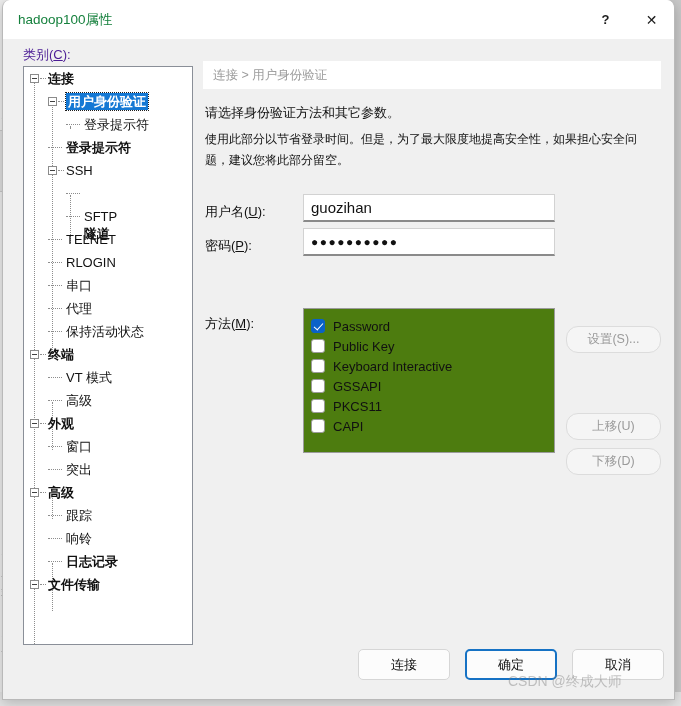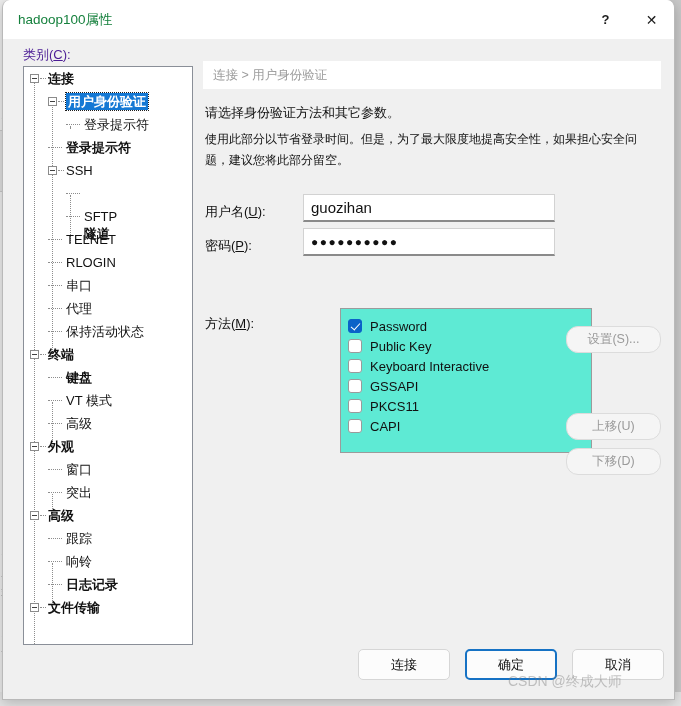--- a/index.html
+++ b/index.html
@@ -273,25 +273,24 @@
     letter-spacing: 1.5px;
     font-size: 12px;
   }
 
   .methods-box {
     position: absolute;
     left: 100px;
     top: 247px;
     width: 252px;
     height: 145px;
-    background: #5eead4;
+    background: #4d7c0f;
     border: 1px solid #9b9b9b;
     box-sizing: border-box;
     padding: 7px 6px 0 7px;
-    margin-left: 37px;
   }
   .method-row {
     height: 20px;
     display: flex;
     align-items: center;
     font-size: 13px;
     color: #111;
   }
   .cbx {
     width: 14px;
@@ -460,24 +459,20 @@
               <span class="lbl" style="left: 42px;">代理</span>
             </div>
             <div class="tree-row" style="height: 23px;">
               <div class="tree-dots-h" style="left: 24px; top: 11px; width: 14px;"></div>
               <span class="lbl" style="left: 42px;">保持活动状态</span>
             </div>
             <div class="tree-row" style="height: 23px;">
               <div class="tree-dots-h" style="left: 16px; top: 11px; width: 6px;"></div>
               <div class="expander" style="left: 6px; top: 7px;"></div>
               <span class="lbl bold" style="left: 24px;">终端</span>
-            </div>
-            <div class="tree-row" style="height: 23px;">
-              <div class="tree-dots-h" style="left: 24px; top: 11px; width: 14px;"></div>
-              <span class="lbl bold" style="left: 42px;">键盘</span>
             </div>
             <div class="tree-row" style="height: 23px;">
               <div class="tree-dots-h" style="left: 24px; top: 11px; width: 14px;"></div>
               <span class="lbl" style="left: 42px;">VT 模式</span>
             </div>
             <div class="tree-row" style="height: 23px;">
               <div class="tree-dots-h" style="left: 24px; top: 11px; width: 14px;"></div>
               <span class="lbl" style="left: 42px;">高级</span>
             </div>
             <div class="tree-row" style="height: 23px;">

